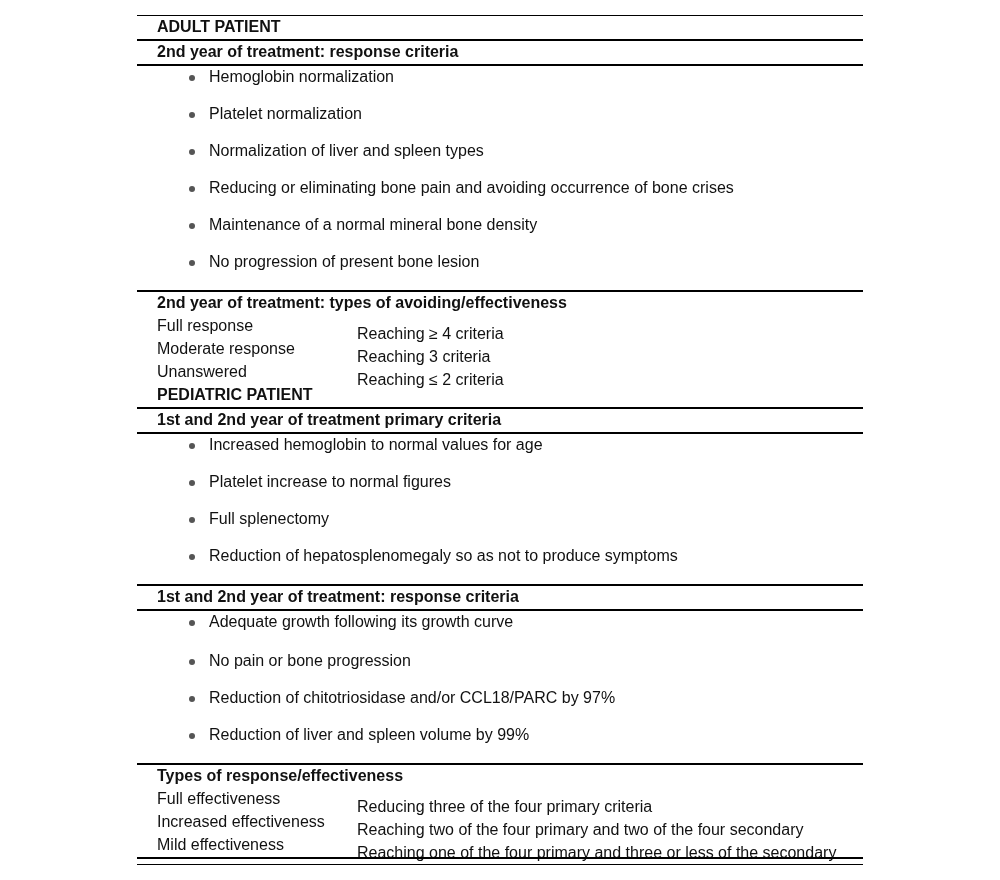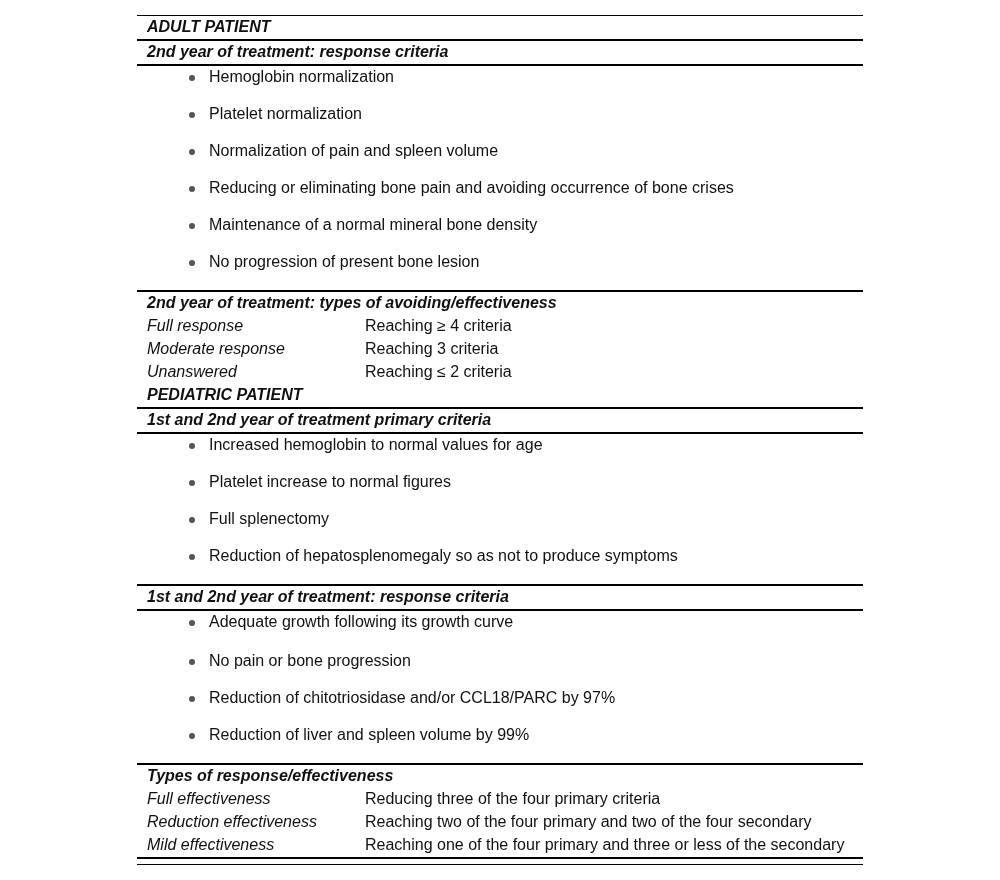--- a/index.html
+++ b/index.html
@@ -3,22 +3,22 @@
 <meta charset="utf-8">
 <style>
   html, body { margin: 0; padding: 0; background: #ffffff; }
   body { width: 1000px; height: 880px; position: relative; font-family: "Liberation Sans", sans-serif; color: #111; font-size: 16px; }
   .tbl { position: absolute; left: 137px; width: 726px; top: 0; }
   .rule { position: absolute; left: 0; width: 726px; background: #000; }
   .thin { height: 1px; }
   .thick { height: 2px; }
   .txt { position: absolute; white-space: nowrap; line-height: 20px; }
   .bold { font-weight: bold; }
-  .c1 { left: 10px; font-style: italic; }
-  .c2 { left: 228px; }
+  .c1 { left: 20px; }
+  .c2 { left: 220px; margin-top: 8px; }
   .bullet { position: absolute; left: 52px; width: 6px; height: 6px; border-radius: 50%; background: #555; }
   .btxt { left: 72px; }
 </style>
 </head>
 <body>
 
 <div class="tbl">
 
   <div class="rule thin" style="top:15px"></div>
 
@@ -26,21 +26,21 @@
   <div class="rule thick" style="top:39px"></div>
   <div class="txt bold c1" style="top:42px">2nd year of treatment: response criteria</div>
   <div class="rule thick" style="top:64px"></div>
 
   <div>
     <div class="bullet" style="top:75px"></div>
     <div class="txt btxt" style="top:67px">Hemoglobin normalization</div>
     <div class="bullet" style="top:112px"></div>
     <div class="txt btxt" style="top:104px">Platelet normalization</div>
     <div class="bullet" style="top:149px"></div>
-    <div class="txt btxt" style="top:141px">Normalization of pain and spleen volume</div>
+    <div class="txt btxt" style="top:141px">Normalization of liver and spleen types</div>
     <div class="bullet" style="top:186px"></div>
     <div class="txt btxt" style="top:178px">Reducing or eliminating bone pain and avoiding occurrence of bone crises</div>
     <div class="bullet" style="top:223px"></div>
     <div class="txt btxt" style="top:215px">Maintenance of a normal mineral bone density</div>
     <div class="bullet" style="top:260px"></div>
     <div class="txt btxt" style="top:252px">No progression of present bone lesion</div>
   </div>
 
   <div class="rule thick" style="top:290px"></div>
   <div class="txt bold c1" style="top:293px">2nd year of treatment: types of avoiding/effectiveness</div>
@@ -84,21 +84,21 @@
     <div class="bullet" style="top:733px"></div>
     <div class="txt btxt" style="top:725px">Reduction of liver and spleen volume by 99%</div>
   </div>
 
   <div class="rule thick" style="top:763px"></div>
   <div class="txt bold c1" style="top:766px">Types of response/effectiveness</div>
 
   <div>
     <div class="txt c1" style="top:789px">Full effectiveness</div>
     <div class="txt c2" style="top:789px">Reducing three of the four primary criteria</div>
-    <div class="txt c1" style="top:812px">Reduction effectiveness</div>
+    <div class="txt c1" style="top:812px">Increased effectiveness</div>
     <div class="txt c2" style="top:812px">Reaching two of the four primary and two of the four secondary</div>
     <div class="txt c1" style="top:835px">Mild effectiveness</div>
     <div class="txt c2" style="top:835px">Reaching one of the four primary and three or less of the secondary</div>
   </div>
 
   <div class="rule thick" style="top:857px"></div>
   <div class="rule thin" style="top:864px"></div>
 </div>
 
 </body></html>

